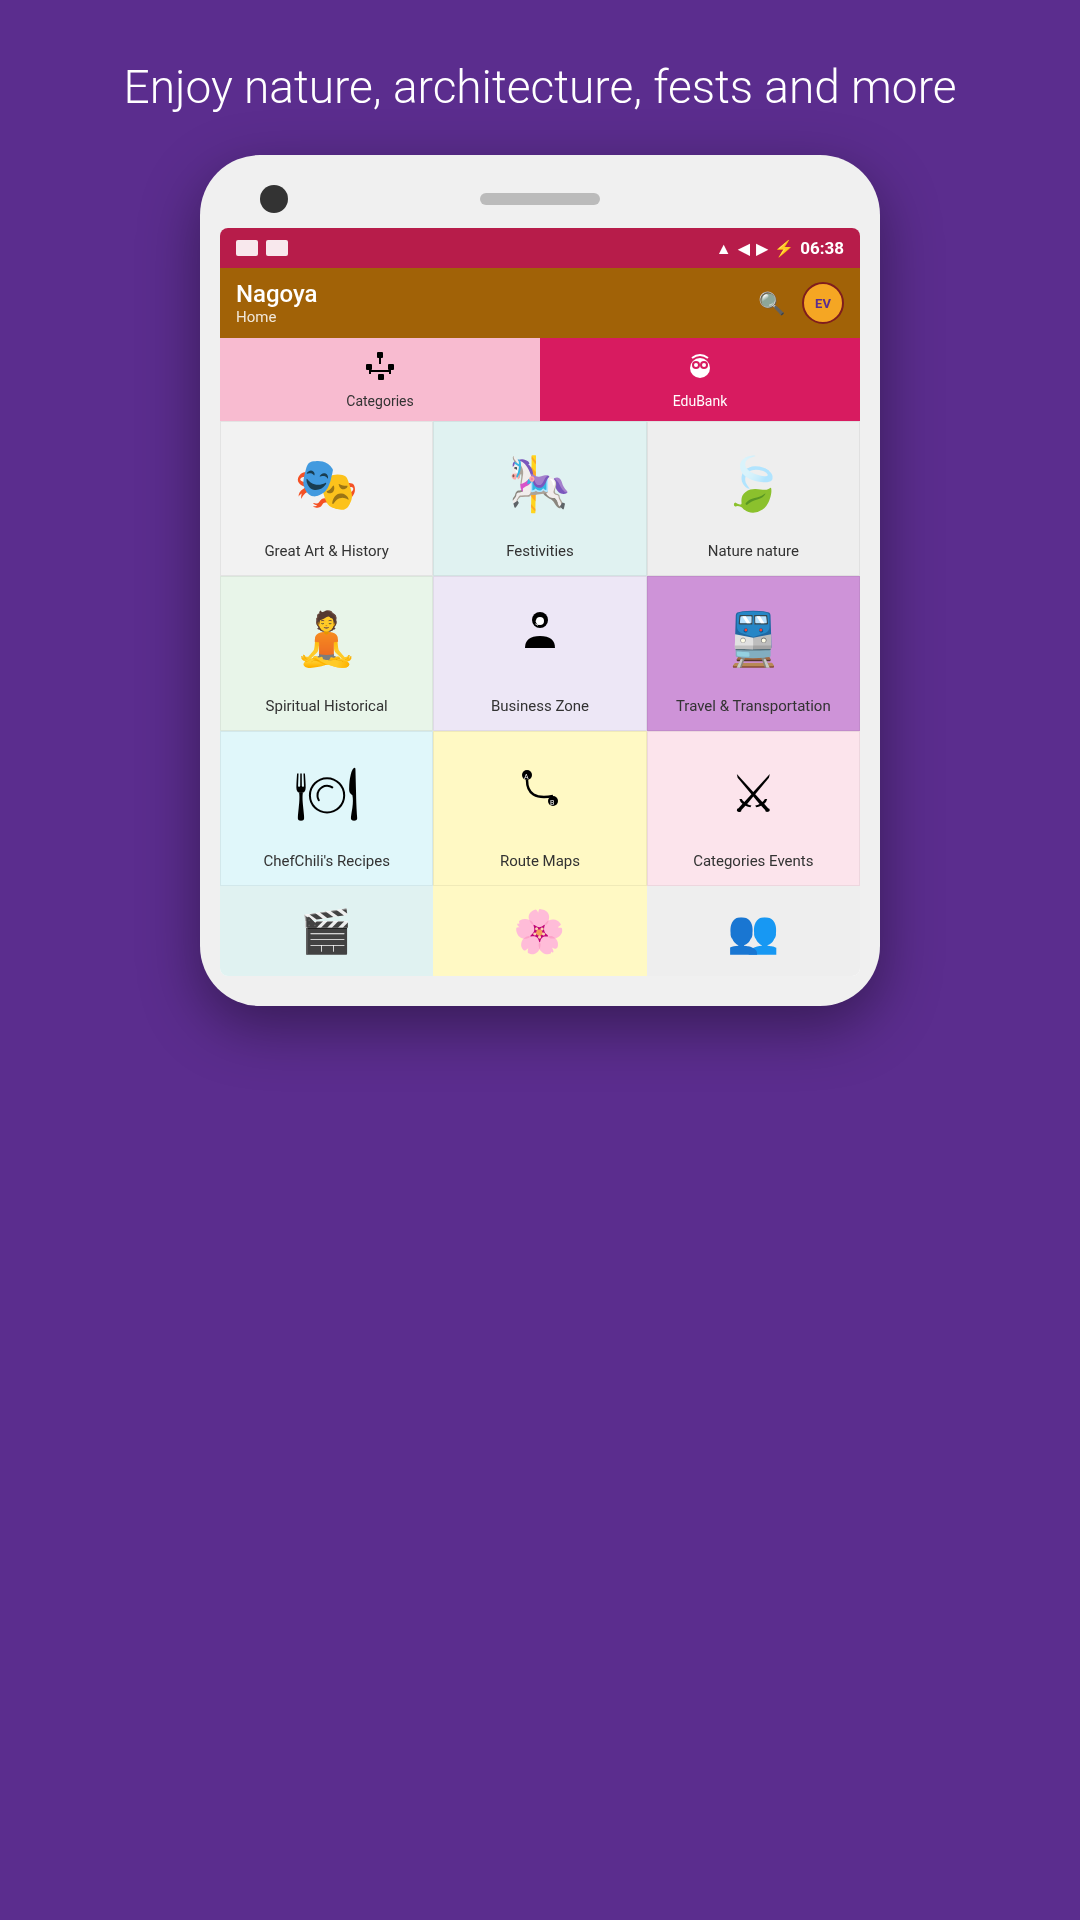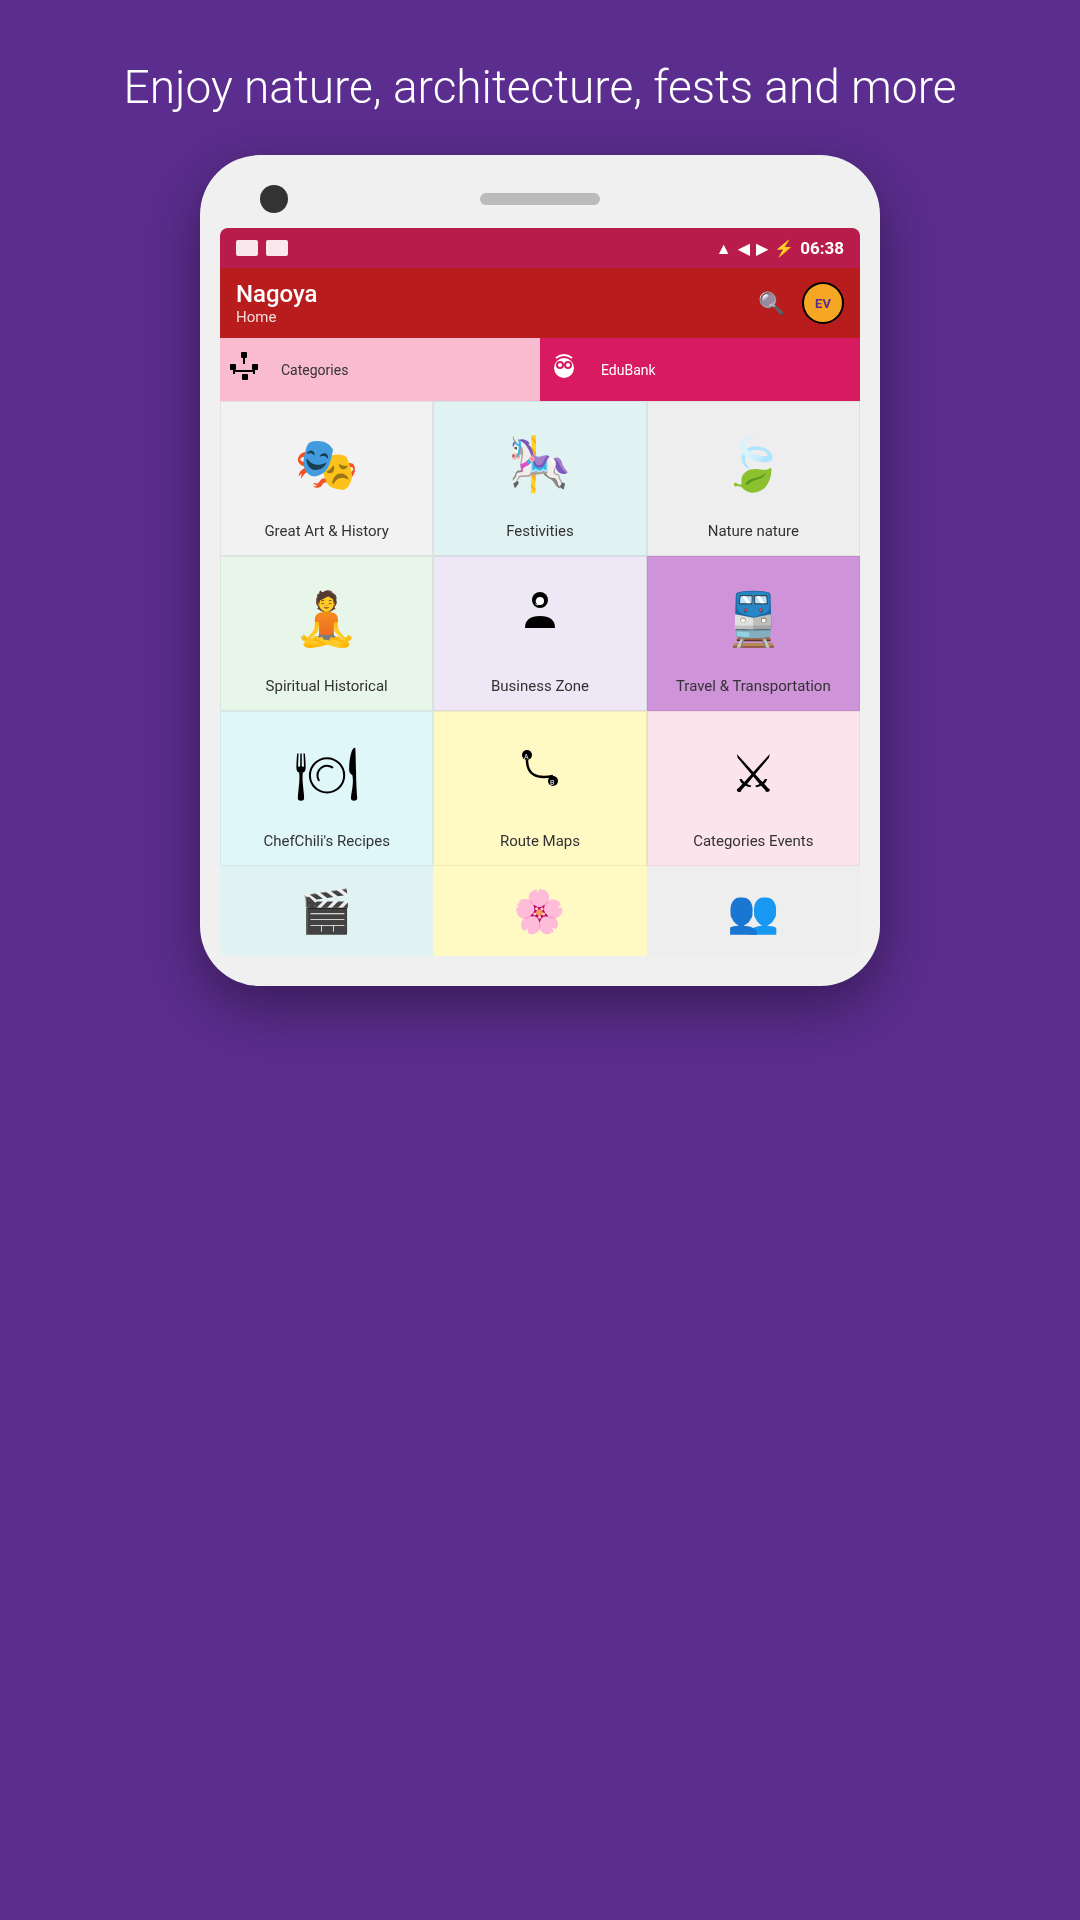--- a/index.html
+++ b/index.html
@@ -81,21 +81,21 @@
     .time { color: white; font-size: 17px; font-weight: bold; }
     .status-icon-box {
       width: 22px; height: 16px;
       background: white;
       border-radius: 2px;
       opacity: 0.9;
     }
 
     
     .app-bar {
-      background: #b91c1c;
+      background: #a16207;
       padding: 12px 16px;
       display: flex;
       align-items: center;
       justify-content: space-between;
     }
     .app-title {
       color: white;
     }
     .app-title .title { font-size: 24px; font-weight: 500; }
     .app-title .subtitle { font-size: 15px; opacity: 0.85; }
@@ -107,36 +107,37 @@
       display: flex; align-items: center; justify-content: center;
       color: white; font-size: 22px;
       cursor: pointer;
     }
     .avatar-btn {
       width: 42px; height: 42px;
       background: #f5a623;
       border-radius: 50%;
       display: flex; align-items: center; justify-content: center;
       font-size: 13px; font-weight: bold; color: #5b2d8e;
-      border: 2px solid #000000;
+      border: 2px solid #7f1d1d;
       cursor: pointer;
       overflow: hidden;
     }
 
     
     .tabs {
       display: flex;
       background: #f8bbd0;
     }
     .tab {
       flex: 1;
       padding: 12px 8px;
       display: flex;
-      align-items: center;
-      gap: 21px;
+      flex-direction: column;
+      align-items: center;
+      gap: 4px;
       cursor: pointer;
     }
     .tab.active { background: #d81b60; text-align: center; }
     .tab-icon { font-size: 28px; }
     .tab.active .tab-icon { color: white; }
     .tab-label {
       font-size: 14px;
       color: #333;
     }
     .tab.active .tab-label { color: white; }

